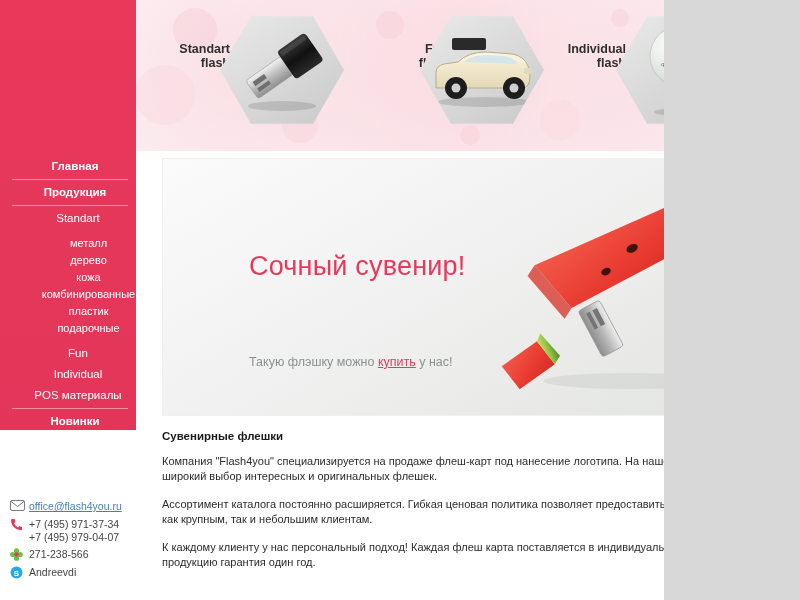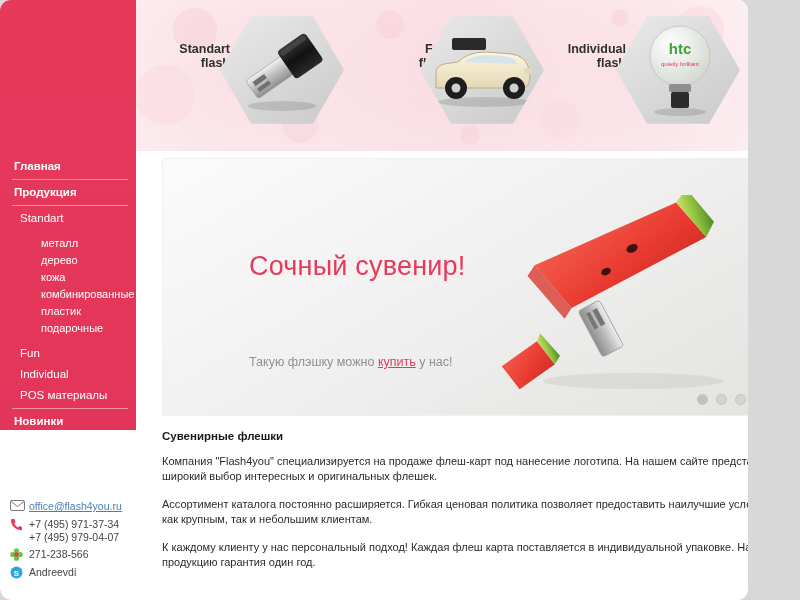--- a/index.html
+++ b/index.html
@@ -5,24 +5,23 @@
   * { box-sizing: border-box; }
   html, body {
     margin: 0; padding: 0;
     width: 800px; height: 600px;
     overflow: hidden;
     font-family: "Liberation Sans", sans-serif;
     background: #d8d8d8;
   }
   #page {
     position: relative;
-    width: 748px; height: 600px;
+    width: 664px; height: 600px;
     background: #ffffff;
     overflow: hidden;
-    border-radius: 11px;
   }
   
   .top-band {
     position: absolute;
     left: 0; top: 0;
     width: 800px; height: 152px;
     background:
       radial-gradient(circle at 240px 70px, rgba(247,198,208,0.55) 0%, rgba(247,198,208,0) 55%),
       radial-gradient(circle at 470px 60px, rgba(247,198,208,0.45) 0%, rgba(247,198,208,0) 50%),
       radial-gradient(circle at 660px 80px, rgba(247,198,208,0.45) 0%, rgba(247,198,208,0) 50%),
@@ -58,20 +57,21 @@
     width: 92px; height: 92px;
   }
   .logo svg { display: block; }
 
   
   .nav {
     position: absolute;
     left: 0; top: 156px;
     width: 136px;
     z-index: 22;
+    text-align: center;
   }
   .nav-item {
     display: block;
     padding: 3px 0 3px 14px;
     color: #ffffff;
     font-size: 11.5px;
     line-height: 15px;
     text-decoration: none;
     cursor: pointer;
   }

